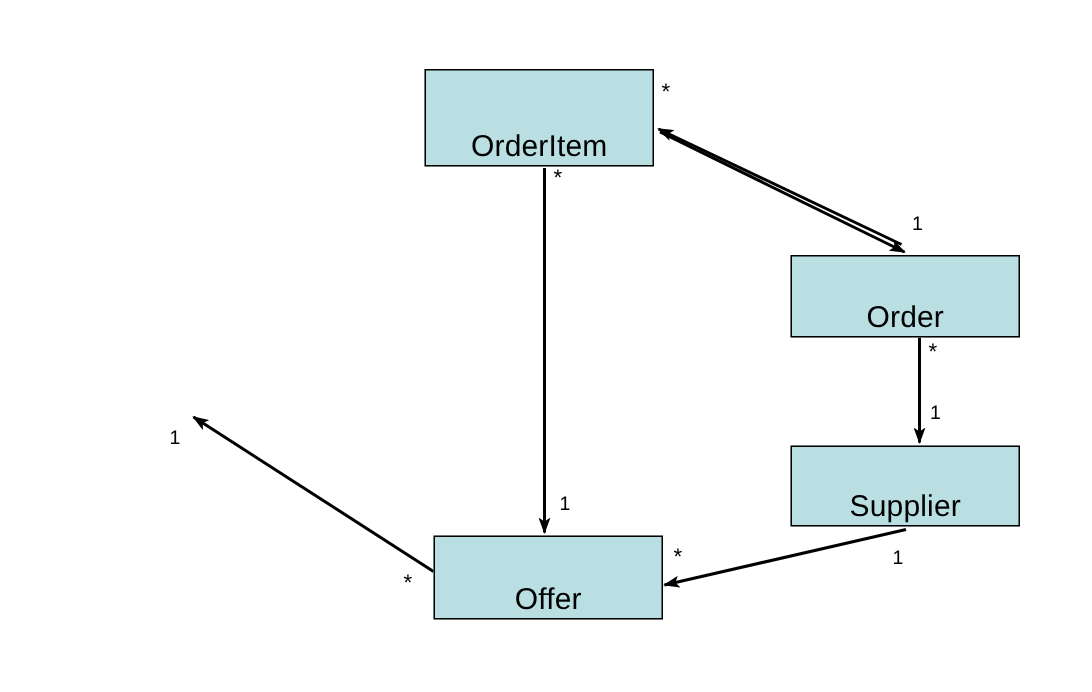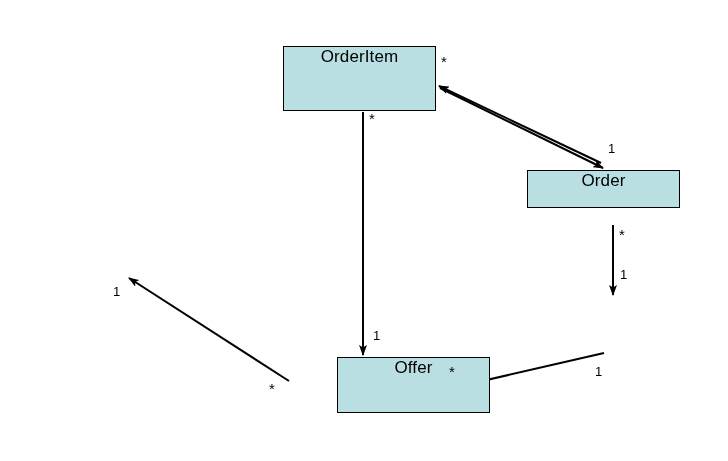--- a/index.html
+++ b/index.html
@@ -22,24 +22,24 @@
     top: 0;
     width: 728px;
     height: 461px;
   }
   .entity-box {
     position: absolute;
     box-sizing: border-box;
     background: #b9dfe2;
     border: 1px solid #000000;
     display: flex;
-    align-items: flex-start;
+    align-items: flex-end;
     justify-content: center;
     color: #000000;
-    font-size: 17px;
+    font-size: 20px;
     font-family: "Liberation Sans", sans-serif;
     letter-spacing: 0.1px;
     white-space: nowrap;
   }
   .mult-label {
     position: absolute;
     color: #000000;
     font-size: 13px;
     font-family: "Liberation Sans", sans-serif;
     line-height: 1;
@@ -67,27 +67,30 @@
         <line x1="363" y1="112" x2="363" y2="355" stroke="#000000" stroke-width="2" marker-end="url(#arrowhead)"></line>
         <line x1="289" y1="381" x2="129" y2="278" stroke="#000000" stroke-width="2" marker-end="url(#arrowhead)"></line>
         <line x1="604" y1="353" x2="443" y2="390" stroke="#000000" stroke-width="2" marker-end="url(#arrowhead)"></line>
       </g>
   </svg>
 
   <div class="entity-box" style="left: 283px; top: 46px; width: 153px; height: 65px; background: rgb(185, 223, 226); border-color: rgb(0, 0, 0); color: rgb(0, 0, 0);">
     <span>OrderItem</span>
   </div>
 
-  <div class="entity-box" style="left: 527px; top: 170px; width: 153px; height: 38px; background: rgb(185, 223, 226); border-color: rgb(0, 0, 0); color: rgb(0, 0, 0);">
+  <div class="entity-box" style="left: 527px; top: 170px; width: 153px; height: 55px; background: rgb(185, 223, 226); border-color: rgb(0, 0, 0); color: rgb(0, 0, 0);">
     <span>Order</span>
   </div>
 
 
+  <div class="entity-box" style="left: 527px; top: 297px; width: 153px; height: 54px; background: rgb(185, 223, 226); border-color: rgb(0, 0, 0); color: rgb(0, 0, 0);">
+    <span>Supplier</span>
+  </div>
 
-  <div class="entity-box" style="left: 289px; top: 357px; width: 153px; height: 56px; background: rgb(185, 223, 226); border-color: rgb(0, 0, 0); color: rgb(0, 0, 0); margin-left: 48px;">
+  <div class="entity-box" style="left: 289px; top: 357px; width: 153px; height: 56px; background: rgb(185, 223, 226); border-color: rgb(0, 0, 0); color: rgb(0, 0, 0);">
     <span>Offer</span>
   </div>
 
   <div id="multiplicity-layer">
       <span class="mult-label star" style="left: 441px; top: 54px; color: rgb(0, 0, 0);">*</span>
       <span class="mult-label star" style="left: 369px; top: 111px; color: rgb(0, 0, 0);">*</span>
       <span class="mult-label" style="left: 608px; top: 142px; color: rgb(0, 0, 0);">1</span>
       <span class="mult-label star" style="left: 619px; top: 227px; color: rgb(0, 0, 0);">*</span>
       <span class="mult-label" style="left: 620px; top: 268px; color: rgb(0, 0, 0);">1</span>
       <span class="mult-label" style="left: 595px; top: 365px; color: rgb(0, 0, 0);">1</span>

